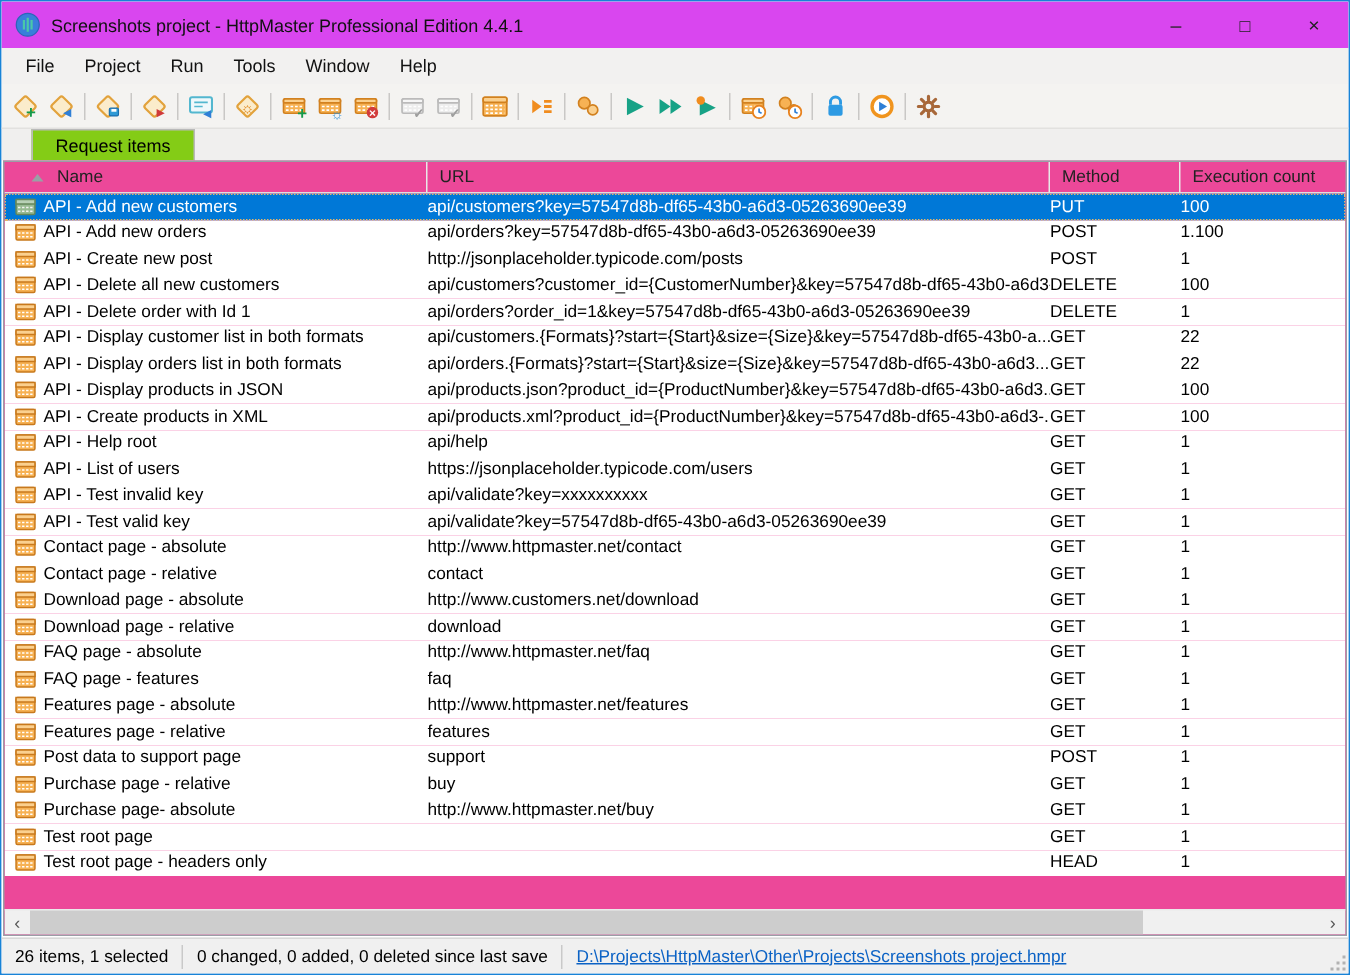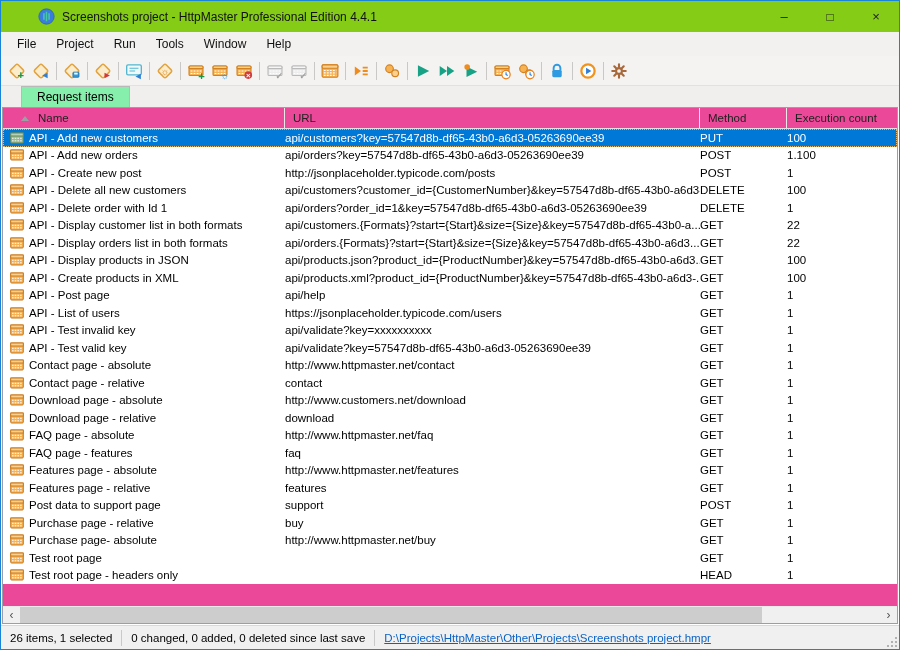--- a/index.html
+++ b/index.html
@@ -11,37 +11,37 @@
     background: #fff;
   }
   .window {
     width: 900px; height: 650px;
     border: 1px solid #1883d7;
     display: flex; flex-direction: column;
     background: #fff;
     overflow: hidden;
   }
   
-  .titlebar { height: 31px; background: #84cc16; display: flex; align-items: center; flex: 0 0 auto; padding-left: 28px; }
+  .titlebar { height: 31px; background: #d946ef; display: flex; align-items: center; flex: 0 0 auto; }
   .titlebar .appicon { margin: 0 7px 0 9px; width: 17px; height: 17px; display: flex; }
   .titlebar .title { flex: 1 1 auto; font-size: 12px; color: #111; }
   .wincontrols { display: flex; height: 100%; }
   .winbtn { width: 46px; height: 100%; display: flex; align-items: center; justify-content: center; font-size: 13px; color: #222; }
   .winbtn.max { font-size: 12px; }
   
   .menubar { height: 24px; background: #f2f1f0; display: flex; align-items: stretch; flex: 0 0 auto; padding-left: 6px; }
   .menuitem { padding: 0 10px; display: flex; align-items: center; font-size: 12px; color: #111; }
   
   .toolbar { height: 30px; background: #f4f3f1; border-bottom: 1px solid #e2e1df; display: flex; align-items: center; padding-left: 4px; flex: 0 0 auto; }
   .tb-btn { width: 24px; height: 24px; display: flex; align-items: center; justify-content: center; border-radius: 2px; }
   .tb-btn.disabled { opacity: 0.95; }
   .tb-sep { width: 1px; height: 18px; background: #c9c8c6; margin: 0 3px; }
   
   .tabbar { height: 21px; background: #f0efee; display: flex; align-items: stretch; padding-left: 20px; flex: 0 0 auto; }
-  .tab { background: #86efac; border: 1px solid #b9b9b9; border-bottom: none; padding: 0 15px; display: flex; align-items: center; font-size: 12px; }
+  .tab { background: #84cc16; border: 1px solid #b9b9b9; border-bottom: none; padding: 0 15px; display: flex; align-items: center; font-size: 12px; }
   
   .content { flex: 1 1 auto; background: #fff; display: flex; flex-direction: column; position: relative; }
   .grid-wrap { flex: 1 1 auto; margin: 0 1px 1px 1px; border: 1px solid #9a9ea6; display: flex; flex-direction: column; position: relative; background: #ec4899; overflow: hidden; }
   .grid-header { display: grid; grid-template-columns: 282px 415px 87px 1fr; height: 21px; border-bottom: 1px solid #e0e0e0; flex: 0 0 auto; }
   .gh-cell { display: flex; align-items: center; font-size: 11.5px; color: #222; border-right: 1px solid #e8e8e8; padding: 0 4px 0 8px; overflow: hidden; white-space: nowrap; }
   .gh-cell:last-child { border-right: none; }
   .sort-tri { width: 0; height: 0; border-left: 4px solid transparent; border-right: 4px solid transparent; border-bottom: 5px solid #9aa0a6; margin: 0 9px 0 10px; }
   .grid-rows { flex: 1 1 auto; overflow: hidden; }
   .row { display: grid; grid-template-columns: 282px 415px 87px 1fr; height: 17.5px; align-items: center; background: #fff; }
   .row .cell { white-space: nowrap; overflow: hidden; font-size: 11.5px; padding-right: 4px; }
@@ -420,21 +420,21 @@
           </div>
           <div class="row">
             <div class="cell c-name">
               <span style="display: flex;">
                 <svg class="rowicon" width="14" height="12" viewBox="0 0 14 12">
                   <rect x="0.7" y="1" width="12.6" height="10" rx="1" fill="#f7b254" stroke="#c8791c"></rect>
                   <rect x="0.7" y="1" width="12.6" height="3" fill="#fbd08e" stroke="#c8791c"></rect>
                   <path d="M2 6.3h10M2 8.8h10" stroke="#fff" stroke-width="1" stroke-dasharray="1.6 1.1"></path>
                 </svg>
               </span>
-              <span>API - Post page</span>
+              <span>API - Help root</span>
             </div>
             <div class="cell">api/help</div>
             <div class="cell">GET</div>
             <div class="cell">1</div>
           </div>
           <div class="row">
             <div class="cell c-name">
               <span style="display: flex;">
                 <svg class="rowicon" width="14" height="12" viewBox="0 0 14 12">
                   <rect x="0.7" y="1" width="12.6" height="10" rx="1" fill="#f7b254" stroke="#c8791c"></rect>

